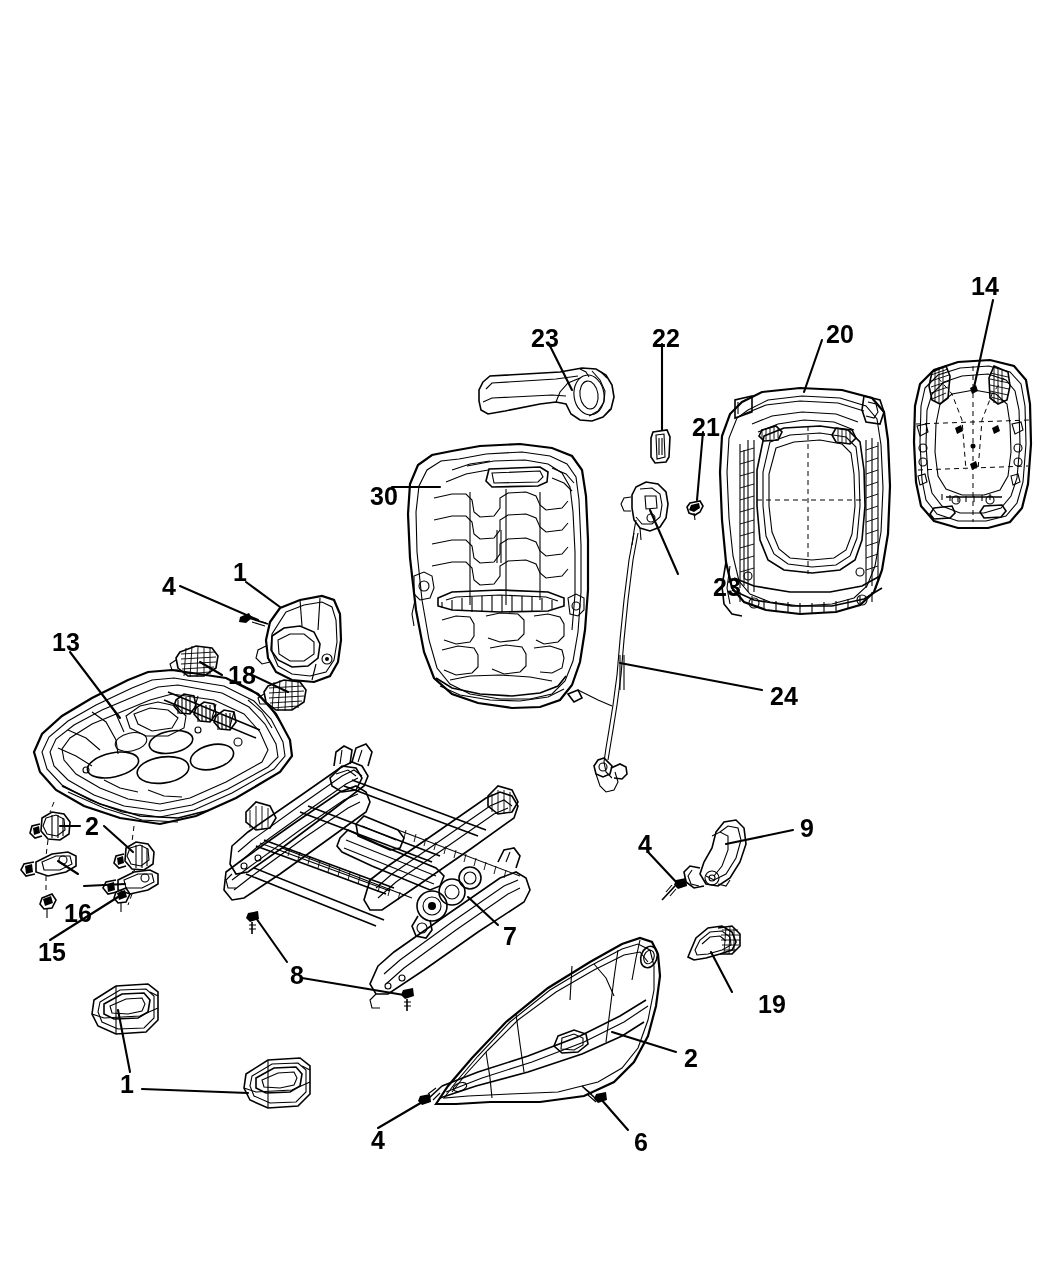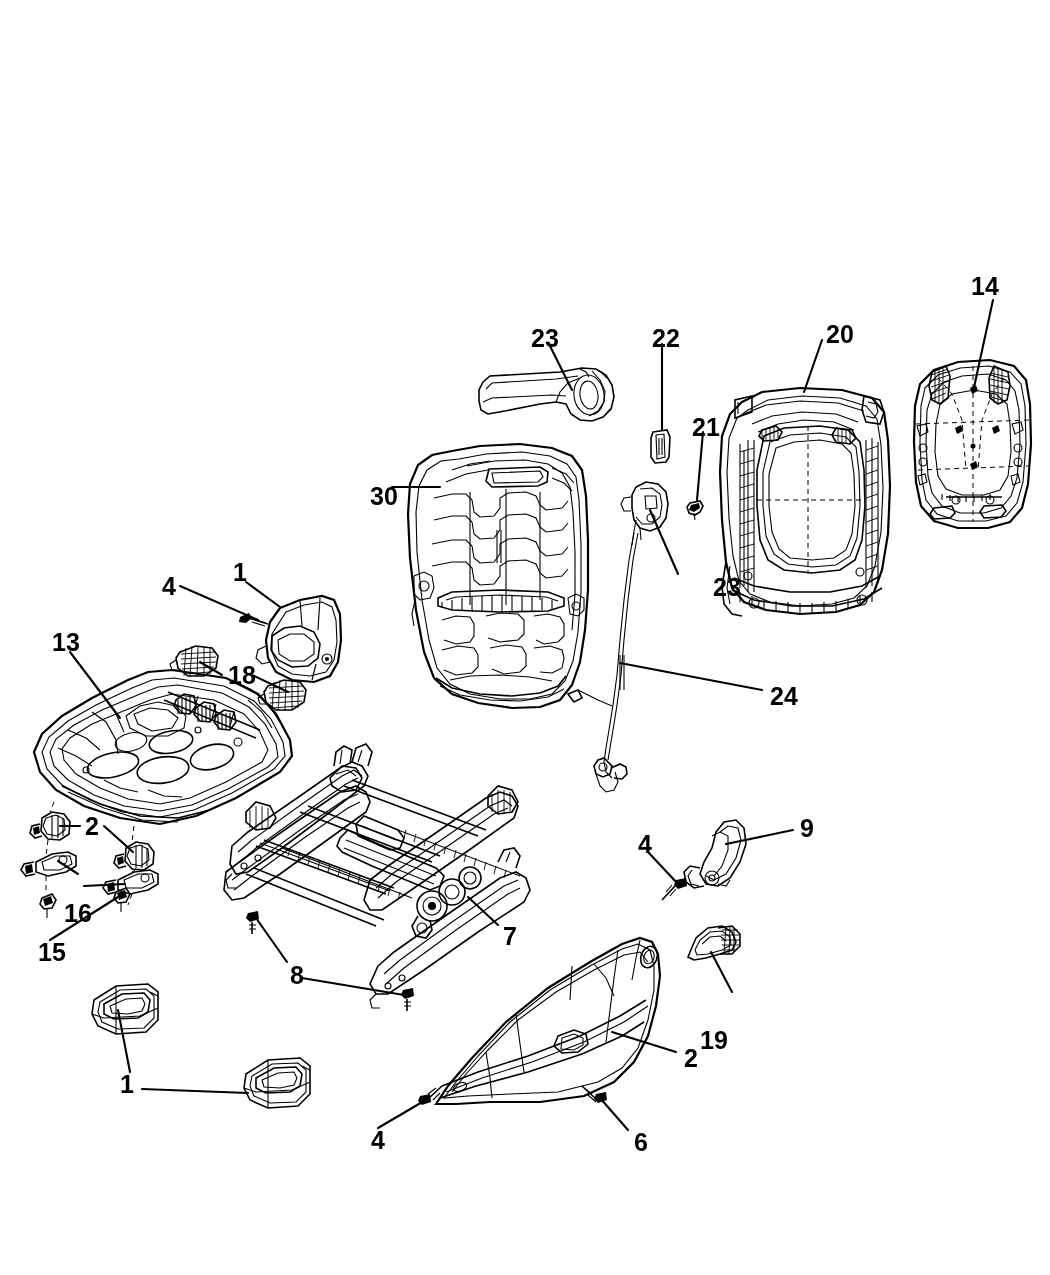--- a/index.html
+++ b/index.html
@@ -682,20 +682,20 @@
 <div class="callout-num" style="left:162px;top:574px;">4</div>
 <div class="callout-num" style="left:52px;top:630px;text-align:right;">13</div>
 <div class="callout-num" style="left:228px;top:663px;">18</div>
 <div class="callout-num" style="left:770px;top:684px;">24</div>
 <div class="callout-num" style="left:85px;top:814px;">2</div>
 <div class="callout-num" style="left:64px;top:873px;margin-top:28px;">16</div>
 <div class="callout-num" style="left:38px;top:940px;">15</div>
 <div class="callout-num" style="left:800px;top:816px;">9</div>
 <div class="callout-num" style="left:638px;top:832px;">4</div>
 <div class="callout-num" style="left:503px;top:924px;">7</div>
-<div class="callout-num" style="left:700px;top:992px;margin-top:36px;">19</div>
+<div class="callout-num" style="left:758px;top:992px;">19</div>
 <div class="callout-num" style="left:290px;top:963px;">8</div>
 <div class="callout-num" style="left:684px;top:1046px;">2</div>
 <div class="callout-num" style="left:120px;top:1072px;">1</div>
 <div class="callout-num" style="left:371px;top:1128px;">4</div>
 <div class="callout-num" style="left:634px;top:1130px;">6</div>
 
 </div>
 
 </body></html>

